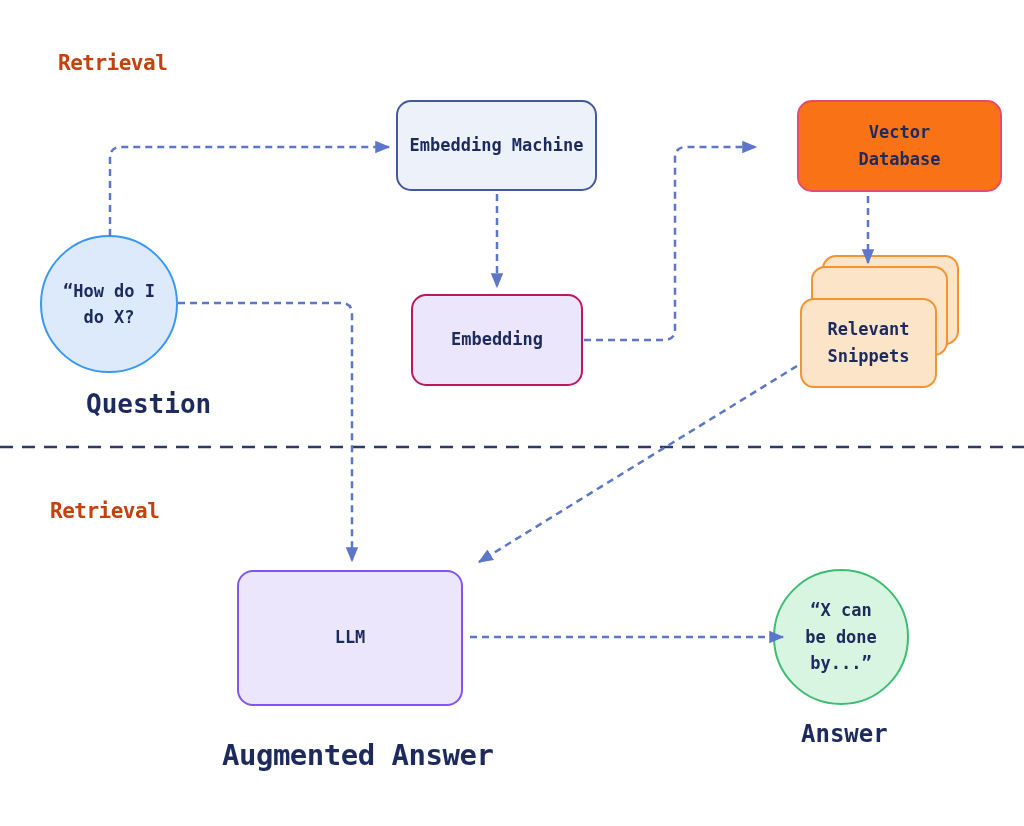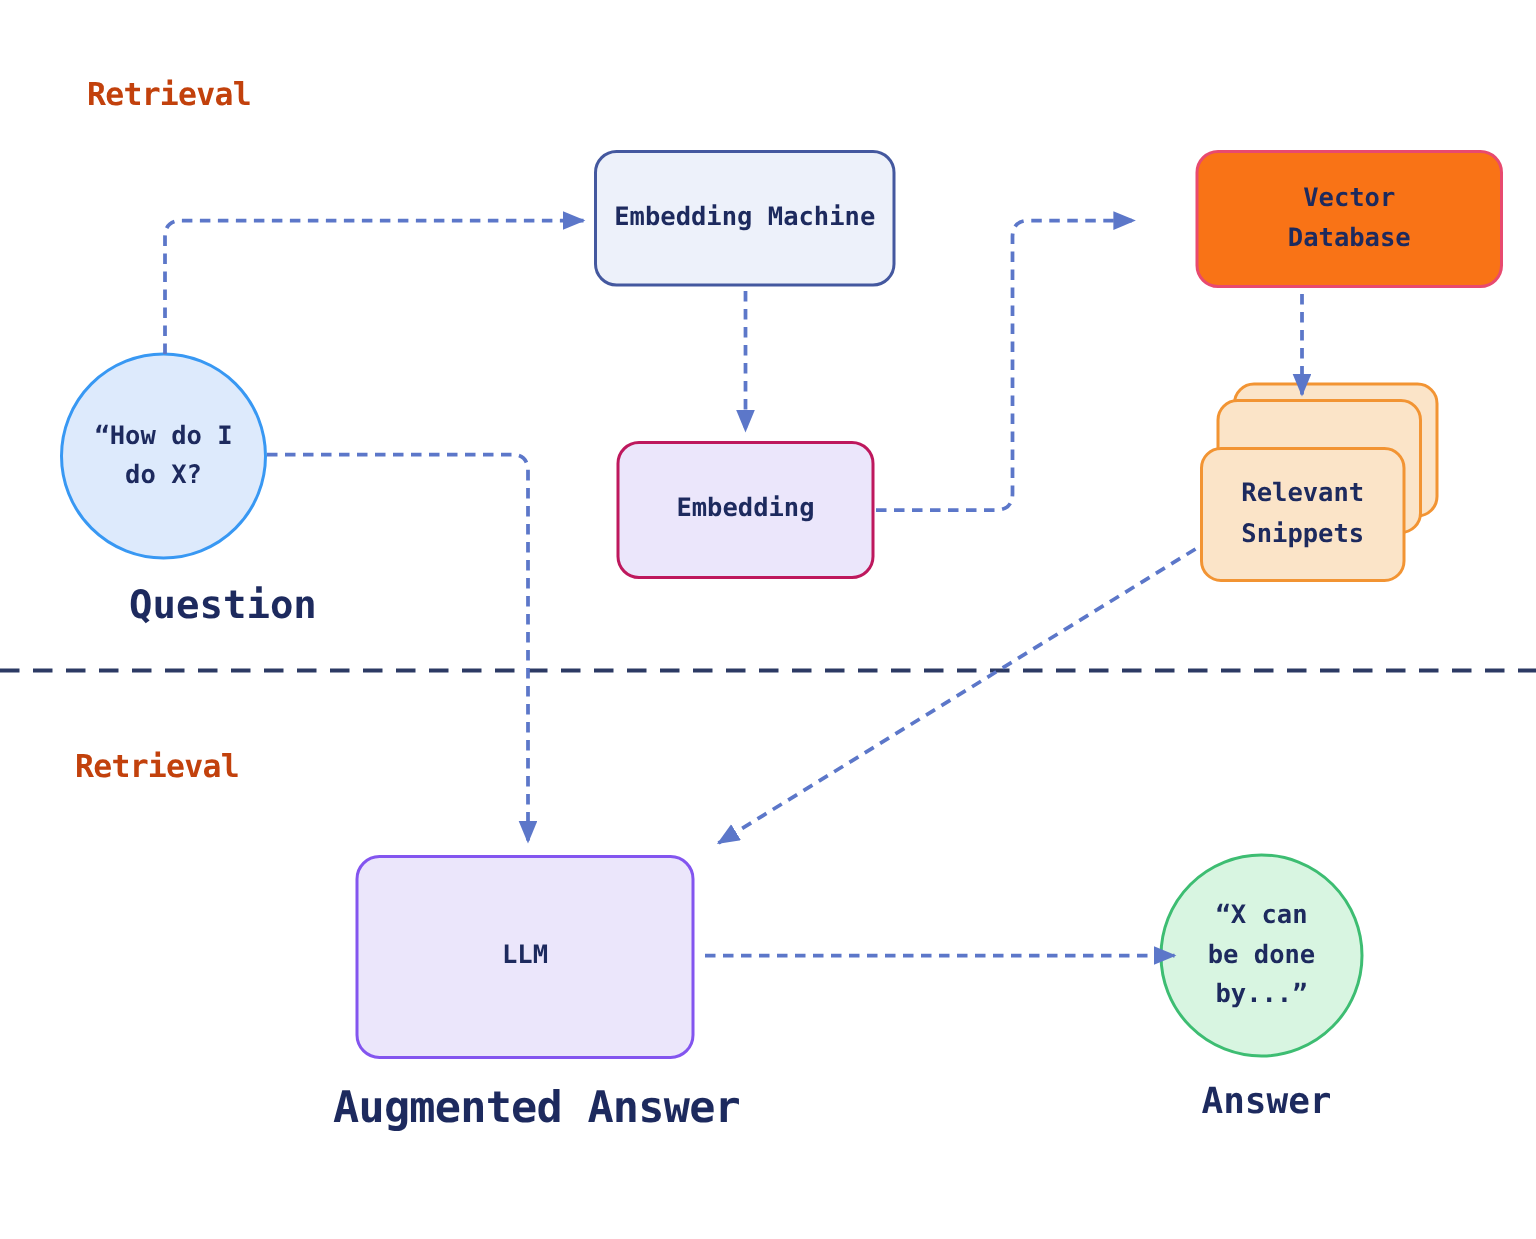--- a/index.html
+++ b/index.html
@@ -35,21 +35,21 @@
     background:#fbe4c8;border:2px solid #f29433;z-index:2;
   }
   .snip-back{left:822px;top:255px;}
   .snip-mid{left:811px;top:266px;}
   .snip-front{left:800px;top:277px;display:flex;align-items:center;justify-content:center;
     text-align:center;font-size:17px;font-weight:600;line-height:1.6;white-space:pre-line;margin-top:21px;}
   .caption{
     position:absolute;font-weight:700;color:#1d2a5e;white-space:nowrap;
   }
   .cap-question{left:57px;top:389px;font-size:26px;margin-left:29px;}
-  .cap-augmented{left:222px;top:721px;font-size:29px;letter-spacing:-0.5px;}
+  .cap-augmented{left:222px;top:738px;font-size:29px;letter-spacing:-0.5px;}
   .cap-answer{left:801px;top:720px;font-size:24px;}
   #connector-layer{
     position:absolute;left:0;top:0;width:1024px;height:826px;z-index:5;
     pointer-events:none;
   }
 </style>
 </head>
 <body>
 
 <div id="stage">

